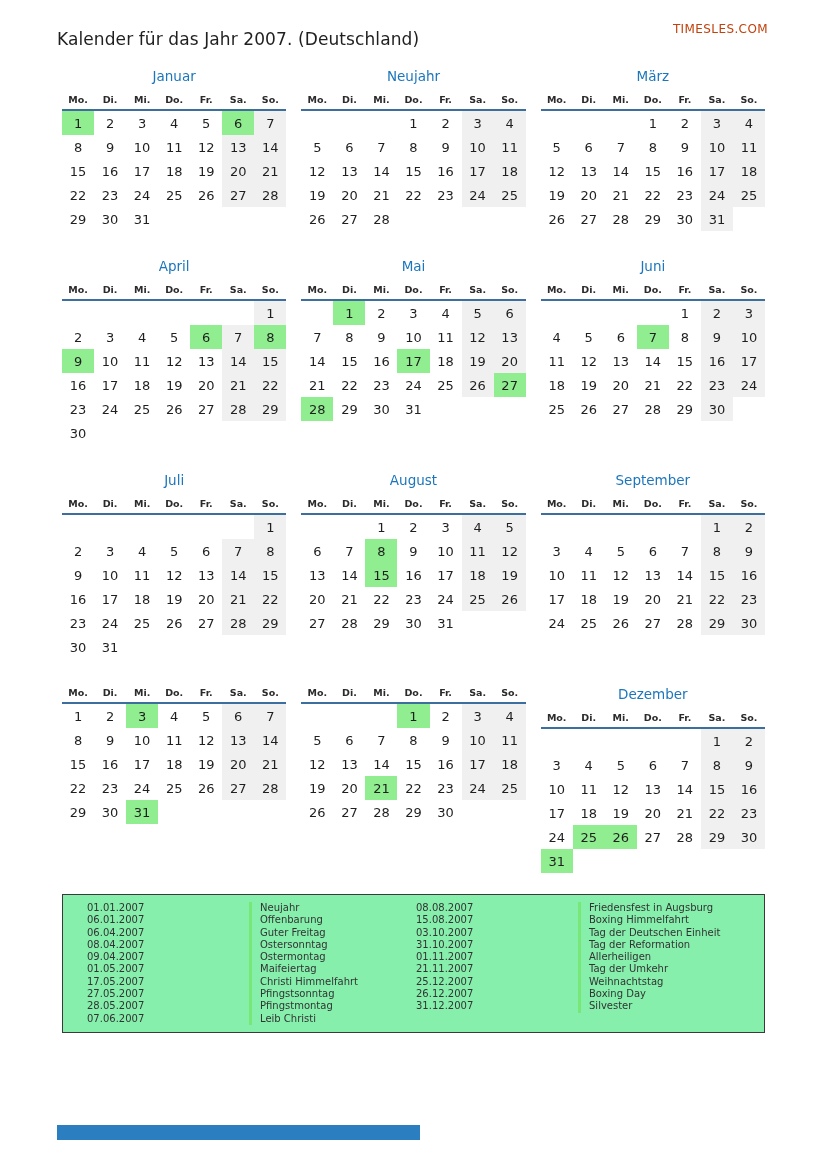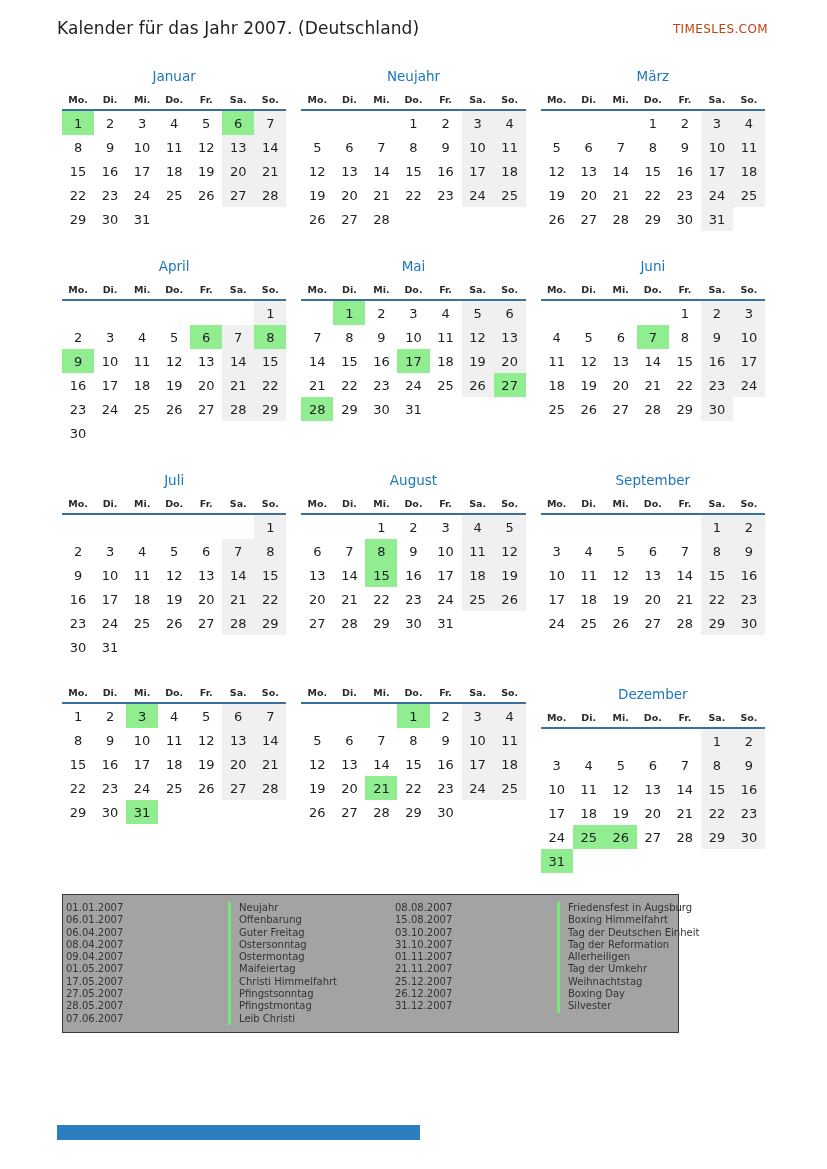--- a/index.html
+++ b/index.html
@@ -5,21 +5,21 @@
   html,body{margin:0;padding:0;background:#ffffff;}
   body{
     width:827px;height:1169px;position:relative;overflow:hidden;
     font-family:"DejaVu Sans","Liberation Sans",sans-serif;
     -webkit-font-smoothing:antialiased;
   }
   .header{
     position:absolute;left:57px;top:18px;width:711px;
     display:flex;justify-content:space-between;align-items:flex-start;
   }
-  .page-title{font-size:17px;color:#1f1f1f;letter-spacing:0.1px;}
+  .page-title{font-size:17px;color:#1f1f1f;letter-spacing:0.1px;margin-top:11px;}
   .brand-link{font-size:12px;color:#c2410c;margin-top:4px;letter-spacing:0.4px;text-decoration:none;cursor:pointer;}
   .months-grid{
     position:absolute;left:62px;top:66px;width:703px;
     display:grid;grid-template-columns:repeat(3,1fr);
     column-gap:15px;row-gap:25px;
   }
   .month-block{width:100%;}
   .month-title{
     text-align:center;color:#1b76bc;font-size:13.5px;
     padding:2px 0 7px 0;
@@ -28,22 +28,22 @@
   .month-table thead th{
     font-size:9.5px;font-weight:600;color:#2b2b2b;
     padding:3px 0 4px 0;border-bottom:2px solid #3c6e9e;text-align:center;
   }
   .month-table td{
     height:24px;text-align:center;font-size:13px;color:#1f1f1f;padding:0;
   }
   .month-table td.weekend{background:#f0f0f1;}
   .month-table td.holiday{background:#90ee90;}
   .legend-box{
-    position:absolute;left:62px;top:894px;width:617px;box-sizing:border-box;
-    border:1px solid #3a3a3a;padding:7px 0 7px 3px;background:#a3a3a3;
+    position:absolute;left:62px;top:894px;width:703px;box-sizing:border-box;
+    border:1px solid #3a3a3a;padding:7px 0 7px 24px;background:#86efac;
   }
   .legend-grid{display:grid;grid-template-columns:137px 192px 137px auto;}
   .legend-grid div{font-size:10px;line-height:12.3px;color:#333333;white-space:nowrap;}
   .legend-grid .lname{border-left:3px solid #77e877;padding-left:8px;margin-left:25px;}
   .legend-grid .lname.empty{border-left:3px solid transparent;}
   .footer-bar{
     position:absolute;left:57px;top:1125px;width:363px;height:15px;background:#2b7fc0;
   }
 </style>
 </head>

